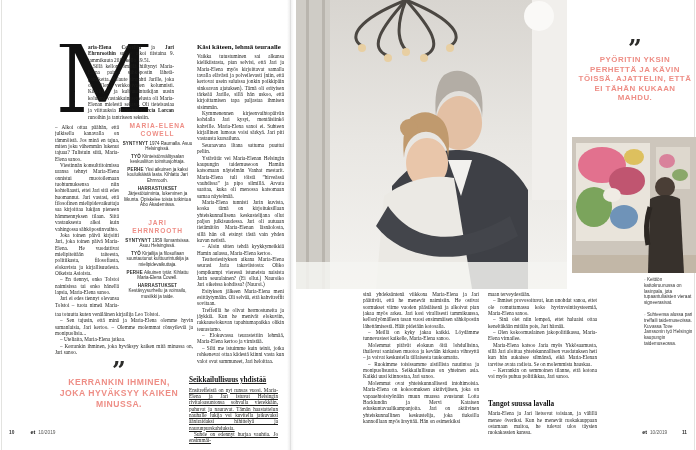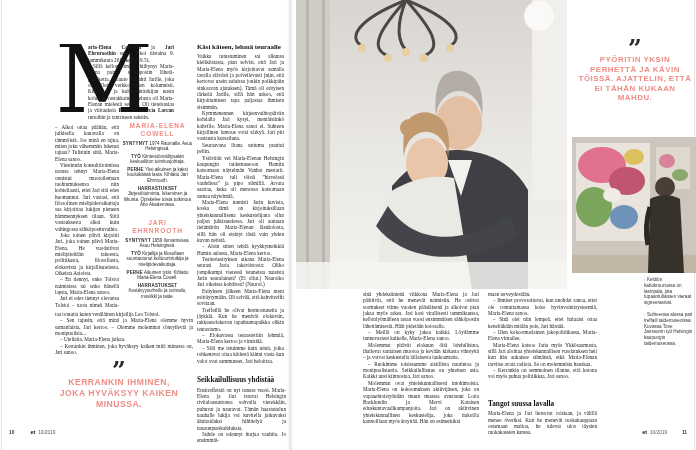--- a/index.html
+++ b/index.html
@@ -106,21 +106,21 @@
           <p class="para">Maria-Elena tunnisti Jarin kuvista, koska tämä on kirjoituksillaan yhteiskunnallisena keskustelijana ollut paljon julkisuudessa. Jari oli autuaan tietämätön Maria-Elenan läsnäolosta, sillä hän oli etsinyt tästä vain yhden kuvan netistä.</p>
           <p class="para">– Aloin sitten tehdä kyykkymeikkiä Hamin aulassa, Maria-Elena kertoo.</p>
           <p class="para">Teatteriesityksen aikana Maria-Elena seurasi Jaria takaviistosta: Oliko jompikumpi vieressä istuneista naisista Jarin seuralainen? (Ei ollut.) Nauroiko Jari oikeissa kohdissa? (Nauroi.)</p>
           <p class="para">Esityksen jälkeen Maria-Elena meni esittäytymään. Oli selvää, että kahvitreffit sovitaan.</p>
           <p class="para">Treffeillä he olivat hermostuneita ja jäykkiä. Kun he menivät elokuviin, rakkauselokuvan tapahtumapaikka olikin teurastamo.</p>
           <p class="para">– Elokuvassa teurastettiin lehmää, Maria-Elena kertoo ja virnistää.</p>
           <p class="para">– Silti me istuimme kuin teinit, jotka rohkenevat ottaa kädestä kiinni vasta kun valot ovat sammuneet, Jari heloittaa.</p>
         </div>
     </div>
 
-    <div class="abs" style="left:197px;top:376px;width:89px;height:70px;overflow:hidden;">
+    <div class="abs" style="left:189px;top:376px;width:89px;height:70px;overflow:hidden;text-decoration:underline;">
       <h2 class="serif-head h-sec">Seikkailullisuus yhdistää</h2>
       <div class="body-col">
           <p class="para">Ensitreffeistä on nyt runsas vuosi. Maria-Elena ja Jari istuvat Helsingin rivitaloasuntonsa sohvalla vierekkäin, puhuvat ja nauravat. Tämän haastattelun nauhalle lukija voi kuvitella jatkuvaksi ääniraidaksi hihittelyä ja naurunpurskahduksia.</p>
           <p class="para">Suhde on edennyt hurjaa vauhtia. Jo ensimmäi-</p>
         </div>
     </div>
 
     <div class="folio" style="left:9px;top:429px;">
       <span class="pnum">10</span>
       <span style="display:inline-block;width:12px;"></span>

